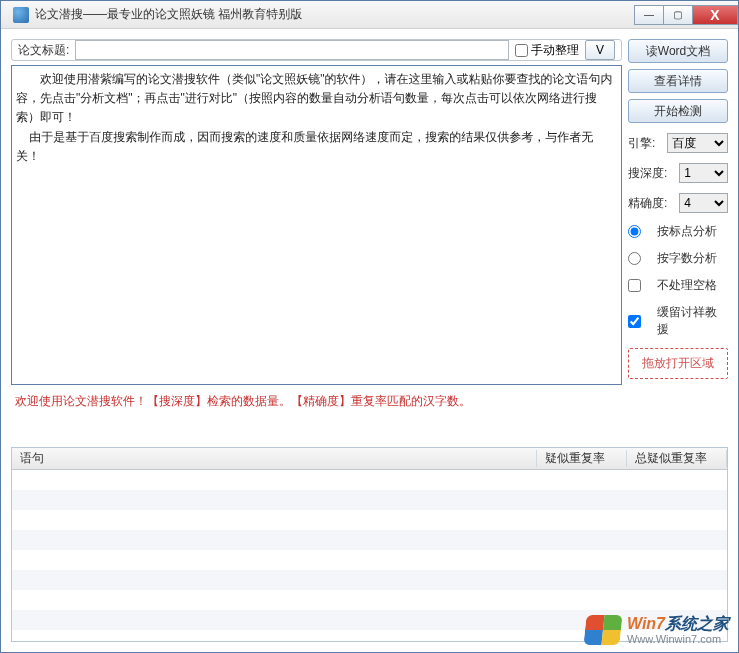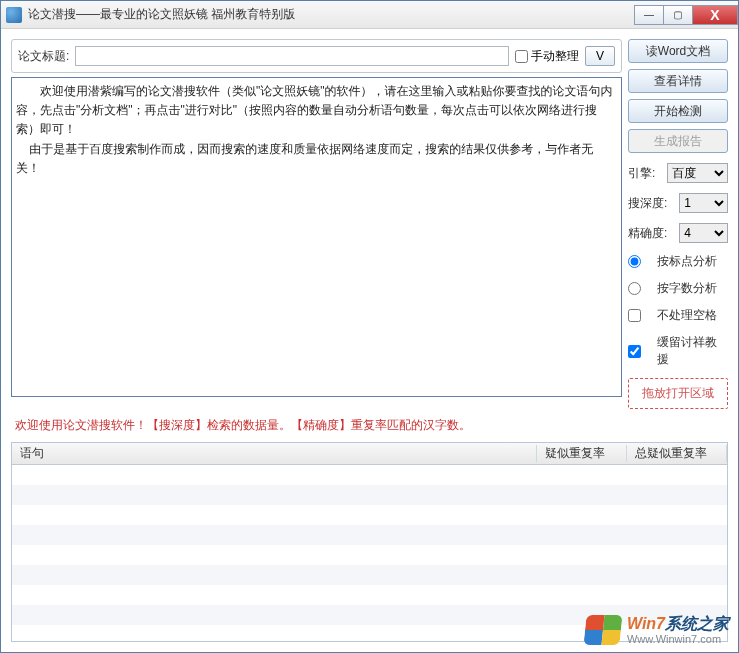--- a/index.html
+++ b/index.html
@@ -19,21 +19,21 @@
   border: 1px solid #5a7da8;
   display: flex;
   flex-direction: column;
 }
 .titlebar {
   height: 28px;
   background: linear-gradient(to bottom, #f8f8f8, #e8e8e8);
   border-bottom: 1px solid #d0d0d0;
   display: flex;
   align-items: center;
-  padding-left: 5px;
+  padding-left: 12px;
 }
 .titlebar-icon {
   width: 16px; height: 16px;
   margin-right: 6px;
   background: radial-gradient(circle at 30% 30%, #6fb4e8, #2a6fb0);
   border-radius: 2px;
 }
 .titlebar-text { flex: 1; color: #333; }
 .win-controls { display: flex; }
 .win-btn {
@@ -73,21 +73,21 @@
   display: flex;
   flex-direction: column;
   gap: 6px;
 }
 .title-row {
   display: flex;
   align-items: center;
   gap: 6px;
   border: 1px solid #c0c8d0;
   border-radius: 3px;
-  padding: 6px 6px;
+  padding: 0 6px;
   background: #fff;
 }
 .title-label { white-space: nowrap; color:#333; }
 .title-input {
   flex: 1;
   height: 20px;
   border: 1px solid #b0b8c0;
   padding: 0 4px;
   font-size: 12px;
 }
@@ -165,20 +165,21 @@
   font-size: 12px;
   padding: 2px 4px;
 }
 .table-wrap {
   flex: 1;
   border: 1px solid #b8c8d8;
   display: flex;
   flex-direction: column;
   background: #fff;
   min-height: 0;
+  margin-top: 29px;
 }
 .thead {
   display: flex;
   background: linear-gradient(to bottom,#f8f8f8,#e8e8e8);
   border-bottom: 1px solid #c0c8d0;
   height: 22px;
   align-items: center;
 }
 .th {
   padding: 0 8px;
@@ -258,21 +259,20 @@
         </div>
 
         <div class="textarea">欢迎使用潜紫编写的论文潜搜软件（类似"论文照妖镜"的软件），请在这里输入或粘贴你要查找的论文语句内容，先点击"分析文档"；再点击"进行对比"（按照内容的数量自动分析语句数量，每次点击可以依次网络进行搜索）即可！
     由于是基于百度搜索制作而成，因而搜索的速度和质量依据网络速度而定，搜索的结果仅供参考，与作者无关！</div>
       </div>
 
       <div class="right-col">
         <div class="btn">读Word文档</div>
         <div class="btn">查看详情</div>
         <div class="btn">开始检测</div>
-        <div class="btn disabled">生成报告</div>
 
         <div class="setting-row">
           <span>引擎:</span>
           <select>
             <option>百度</option>
           </select>
         </div>
         <div class="setting-row">
           <span>搜深度:</span>
           <select>

